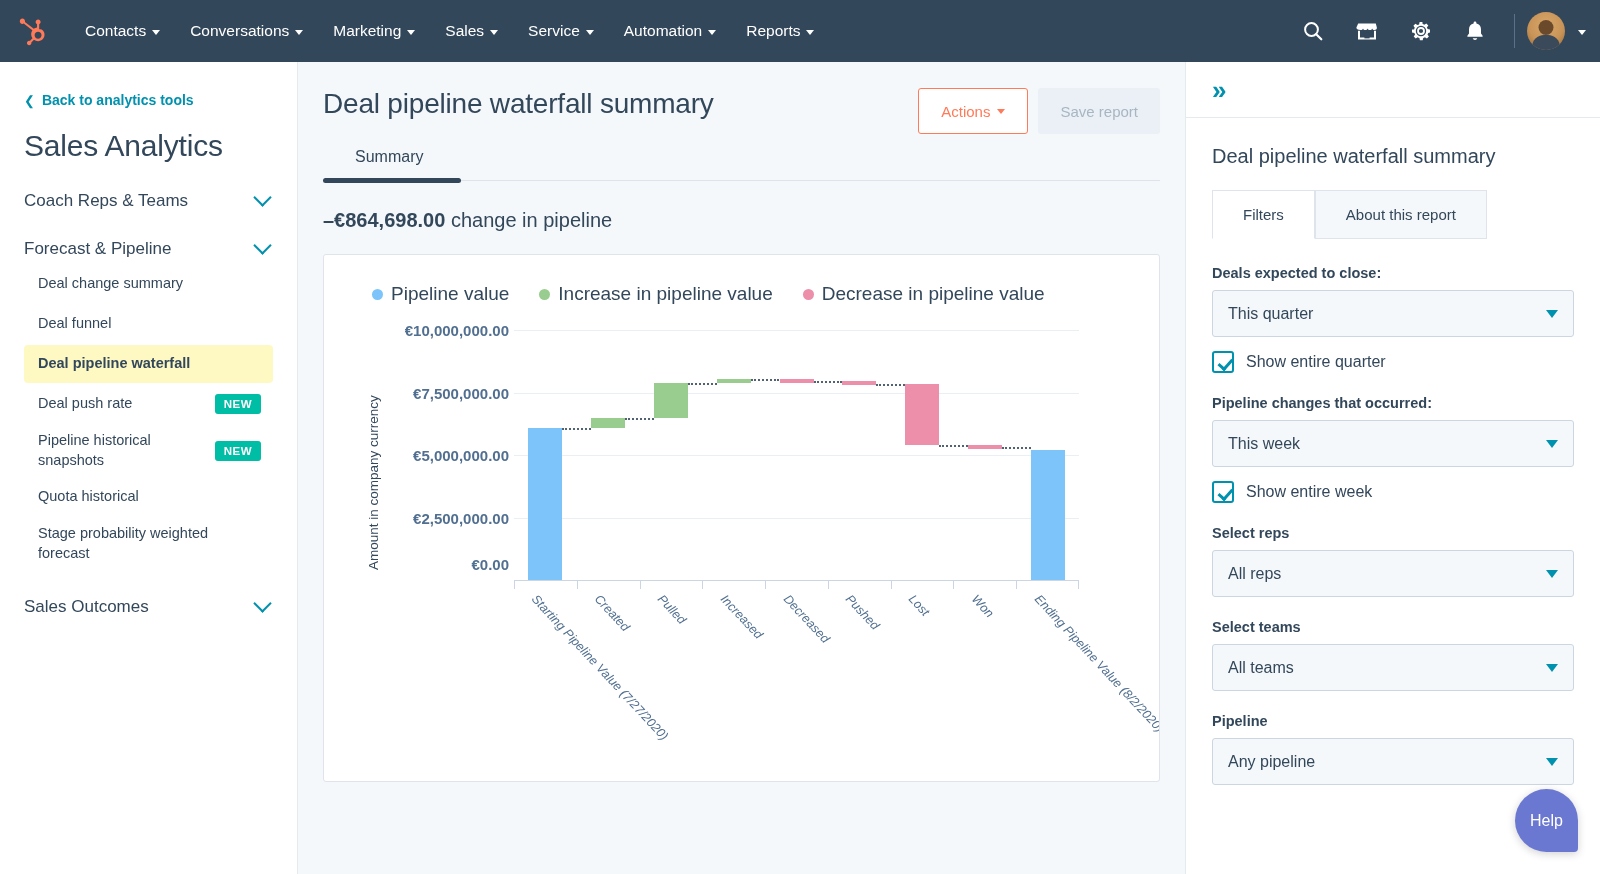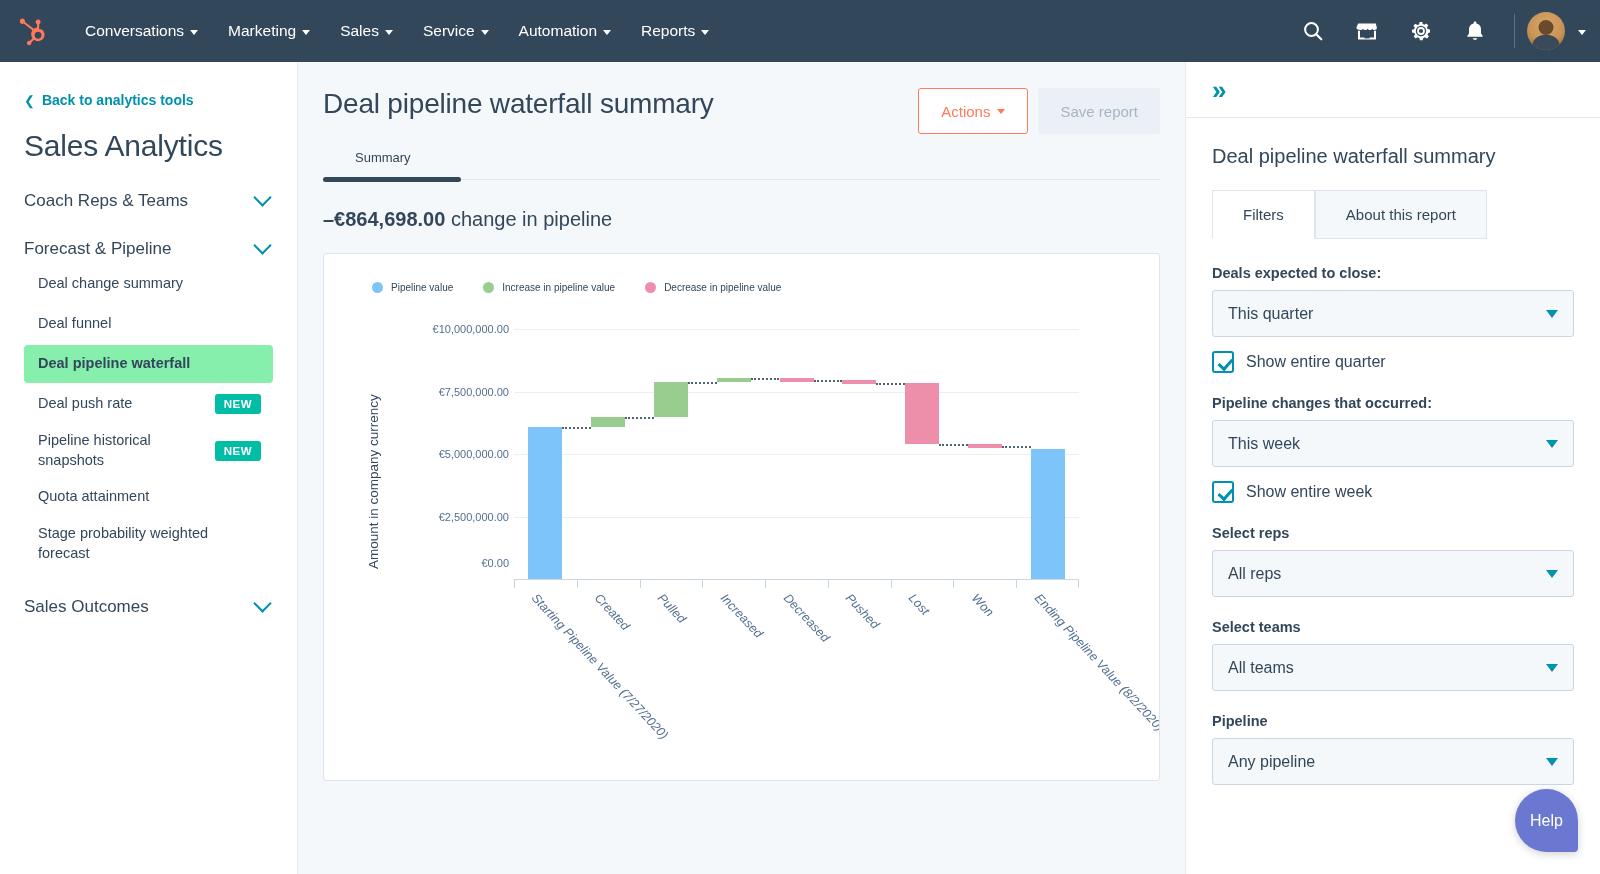--- a/index.html
+++ b/index.html
@@ -74,21 +74,21 @@
     width: 13px; height: 13px; border-right: 2.3px solid #0091ae;
     border-bottom: 2.3px solid #0091ae; transform: rotate(45deg);
     position: relative; top: -4px; flex: none;
   }
   .subitems { margin-top: 6px; }
   .subitem {
     display: flex; align-items: center; justify-content: space-between;
     min-height: 38px; padding: 6px 12px 6px 14px; border-radius: 4px;
     font-size: 14.5px; color: #33475b; cursor: pointer; margin-bottom: 2px;
   }
-  .subitem.active { background: #86efac; font-weight: bold; }
+  .subitem.active { background: #fef9c3; font-weight: bold; }
   .subitem-label { line-height: 1.35; }
   .badge-new {
     background: #00bda5; color: #fff; font-size: 11.5px; font-weight: bold;
     letter-spacing: 0.5px; padding: 4px 9px; border-radius: 3px; flex: none; margin-left: 8px;
   }
 
   
   .main {
     position: absolute; top: 62px; left: 299px; width: 885px; height: 812px;
     background: #f5f8fa; padding: 0 24px; overflow: hidden;
@@ -106,21 +106,21 @@
     width: 0; height: 0; border-left: 4.5px solid transparent;
     border-right: 4.5px solid transparent; border-top: 5.5px solid #ff7a59;
   }
   .btn-save {
     background: #eaf0f6; color: #a7b6c2; border: none; font-size: 15px;
     border-radius: 3px; padding: 0 22px; height: 46px; display: flex;
     align-items: center; cursor: default; font-family: "Liberation Sans", sans-serif;
   }
   .tabs-row { margin-top: 14px; position: relative; }
   .tab-label {
-    display: inline-block; font-size: 13px; color: #33475b;
+    display: inline-block; font-size: 16px; color: #33475b;
     padding: 0 32px 14px 32px; cursor: pointer;
   }
   .tab-rule { height: 1px; background: #dfe3eb; width: 100%; }
   .tab-underline {
     position: absolute; left: 0; bottom: -2px; width: 138px; height: 5px;
     background: #33475b; border-radius: 3px;
   }
   .summary-line { margin-top: 28px; font-size: 20px; color: #33475b; }
   .summary-line b { font-weight: bold; }
   .filters-line { margin-top: 16px; font-size: 15px; color: #33475b; }
@@ -131,31 +131,31 @@
     border-top: 5.5px solid #0091ae; position: relative; top: -2px; margin-left: 3px;
   }
   .filters-gap { display: inline-block; width: 16px; }
 
   
   .chart-card {
     margin-top: 22px; background: #fff; border: 1px solid #dfe3eb;
     border-radius: 3px; height: 528px; position: relative; overflow: hidden;
   }
   .legend { display: flex; gap: 30px; padding: 28px 0 0 48px; }
-  .legend-item { display: flex; align-items: center; gap: 8px; font-size: 10px; color: #33475b; }
+  .legend-item { display: flex; align-items: center; gap: 8px; font-size: 19px; color: #33475b; }
   .legend-dot { width: 11px; height: 11px; border-radius: 50%; flex: none; }
 
   .plot-wrap { position: absolute; left: 0; top: 60px; width: 100%; height: 460px; }
   .yaxis-title {
     position: absolute; left: 42px; top: 255px; font-size: 13.5px; color: #33475b;
     transform: rotate(-90deg); transform-origin: left top; white-space: nowrap;
   }
   .ytick {
-    position: absolute; right: 0; font-size: 11px; color: #516f90;
-    white-space: nowrap; text-align: right; transform: translateY(-50%);
+    position: absolute; right: 0; font-size: 15px; color: #516f90;
+    white-space: nowrap; text-align: right; transform: translateY(-50%); font-weight: bold;
   }
   .ylabels { position: absolute; left: 55px; width: 130px; top: 0; height: 100%; }
   .plot {
     position: absolute; left: 190px; top: 0; width: 565px; height: 100%;
   }
   .gridline { position: absolute; left: 0; width: 100%; height: 1px; background: #eaeff3; }
   .axis-line { position: absolute; left: 0; width: 100%; height: 1px; background: #cbd6e2; }
   .tick-mark { position: absolute; width: 1px; height: 9px; background: #cbd6e2; }
   .bar { position: absolute; }
   .connector {
@@ -214,20 +214,24 @@
 </style>
 </head>
 <body>
 
 <div class="topnav">
   <svg class="hs-logo" viewBox="0 0 32 32">
     <path d="M22.6 12.2V8.8c.9-.4 1.5-1.3 1.5-2.3v-.1c0-1.4-1.2-2.6-2.6-2.6h-.1c-1.4 0-2.6 1.2-2.6 2.6v.1c0 1 .6 1.9 1.5 2.3v3.4c-1.3.2-2.5.7-3.5 1.5L7.4 6.4c.1-.2.1-.5.1-.7C7.5 4 6.2 2.7 4.7 2.7S1.9 4 1.9 5.6s1.3 2.9 2.8 2.9c.5 0 1-.1 1.4-.4l9.2 7.2c-1.7 2.6-1.7 6 .1 8.5l-2.8 2.8c-.2-.1-.5-.1-.7-.1-1.3 0-2.4 1.1-2.4 2.4s1.1 2.4 2.4 2.4 2.4-1.1 2.4-2.4c0-.2 0-.5-.1-.7l2.8-2.8c2.9 2.2 7 1.9 9.5-.8s2.4-6.9-.2-9.4c-.9-.9-2.1-1.5-3.7-1zm-1.2 12c-2 0-3.7-1.6-3.7-3.7s1.6-3.7 3.7-3.7 3.7 1.6 3.7 3.7-1.7 3.7-3.7 3.7z" fill="#ff7a59"></path>
   </svg>
   <div class="nav-items">
     <div class="nav-item">
+      <span>Contacts</span>
+      <span class="caret-down"></span>
+    </div>
+    <div class="nav-item">
       <span>Conversations</span>
       <span class="caret-down"></span>
     </div>
     <div class="nav-item">
       <span>Marketing</span>
       <span class="caret-down"></span>
     </div>
     <div class="nav-item">
       <span>Sales</span>
       <span class="caret-down"></span>
@@ -307,21 +311,21 @@
     </div>
     <div class="subitem">
       <span class="subitem-label">Deal push rate</span>
       <span class="badge-new">NEW</span>
     </div>
     <div class="subitem">
       <span class="subitem-label" style="max-width:155px">Pipeline historical snapshots</span>
       <span class="badge-new">NEW</span>
     </div>
     <div class="subitem">
-      <span class="subitem-label">Quota attainment</span>
+      <span class="subitem-label">Quota historical</span>
     </div>
     <div class="subitem">
       <span class="subitem-label" style="max-width:200px">Stage probability weighted forecast</span>
     </div>
   </div>
 
   <div class="side-group">
     <span class="side-group-label">Sales Outcomes</span>
     <span class="chev"></span>
   </div>

